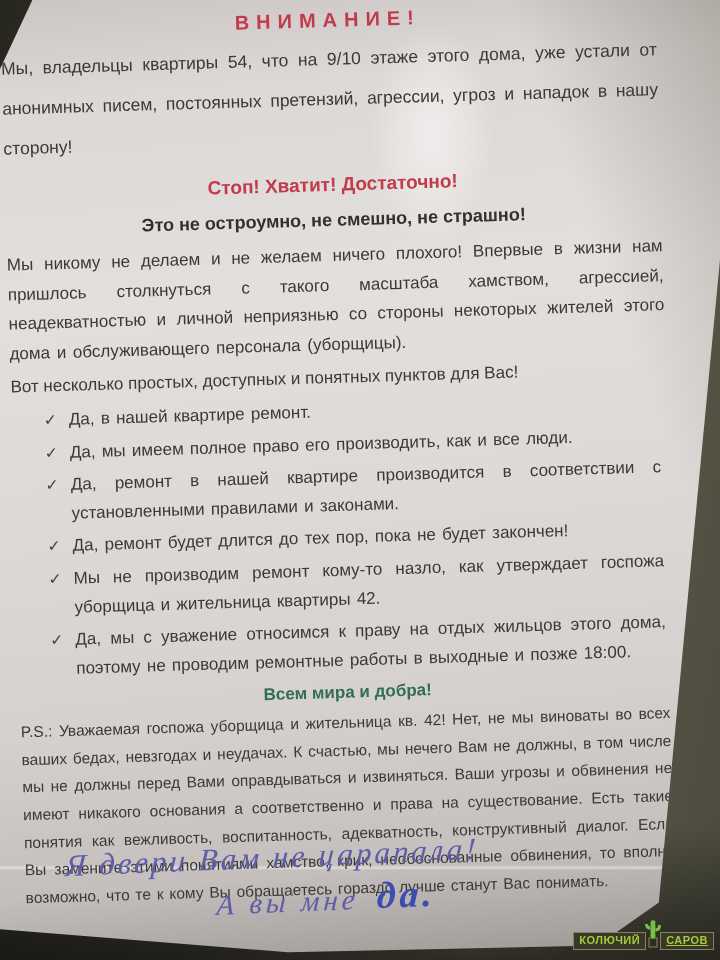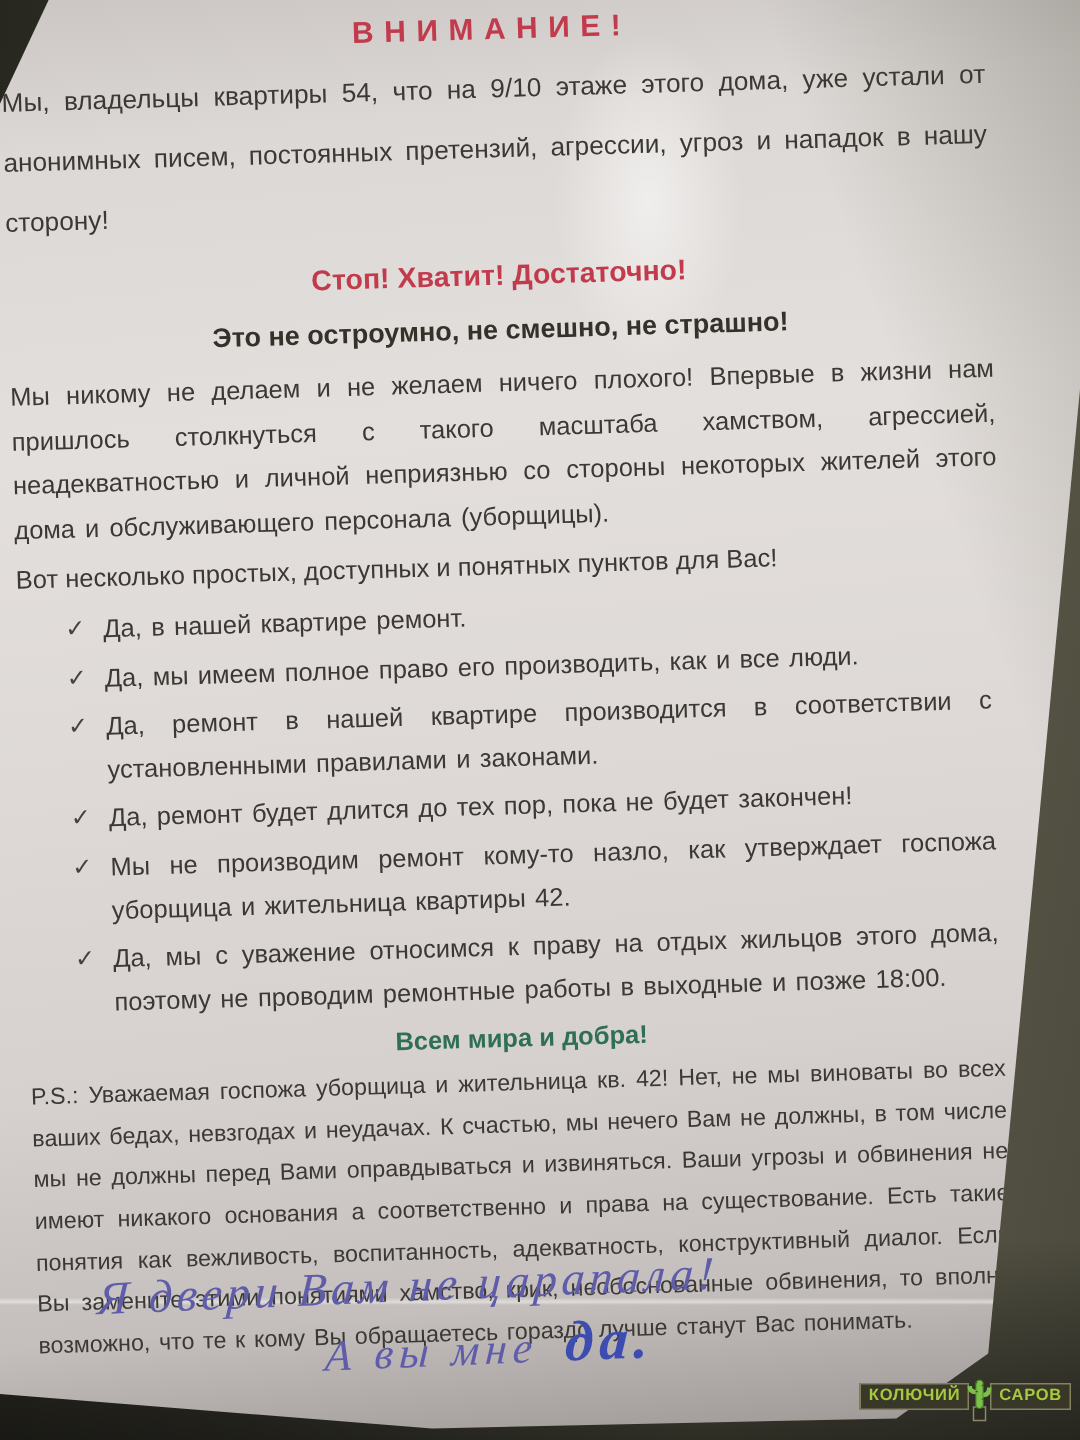--- a/index.html
+++ b/index.html
@@ -137,34 +137,34 @@
     font-size: 38px;
     font-weight: bold;
     color: #3c4cb0;
   }
 
   
   .watermark {
     position: absolute;
     right: 6px; bottom: 10px;
     display: flex;
-    align-items: flex-start;
+    align-items: flex-end;
   }
   .wm-box {
     background: #393728;
     border: 1px solid #83815f;
     color: #a6c93e;
     font-size: 11px;
     font-weight: bold;
     letter-spacing: 0.5px;
     padding: 2px 5px 3px;
     line-height: 1;
   }
   .wm-box-left  { margin-right: -4px; }
-  .wm-box-right { margin-left: -4px; }
+  .wm-box-right { margin-left: -4px; text-decoration: underline; }
   .wm-cactus { position: relative; z-index: 2; width: 22px; height: 34px; margin-top: -6px; }
 </style>
 </head>
 <body>
 
 <div class="paper">
   <div class="content">
 
     <div class="title">ВНИМАНИЕ!</div>
 

